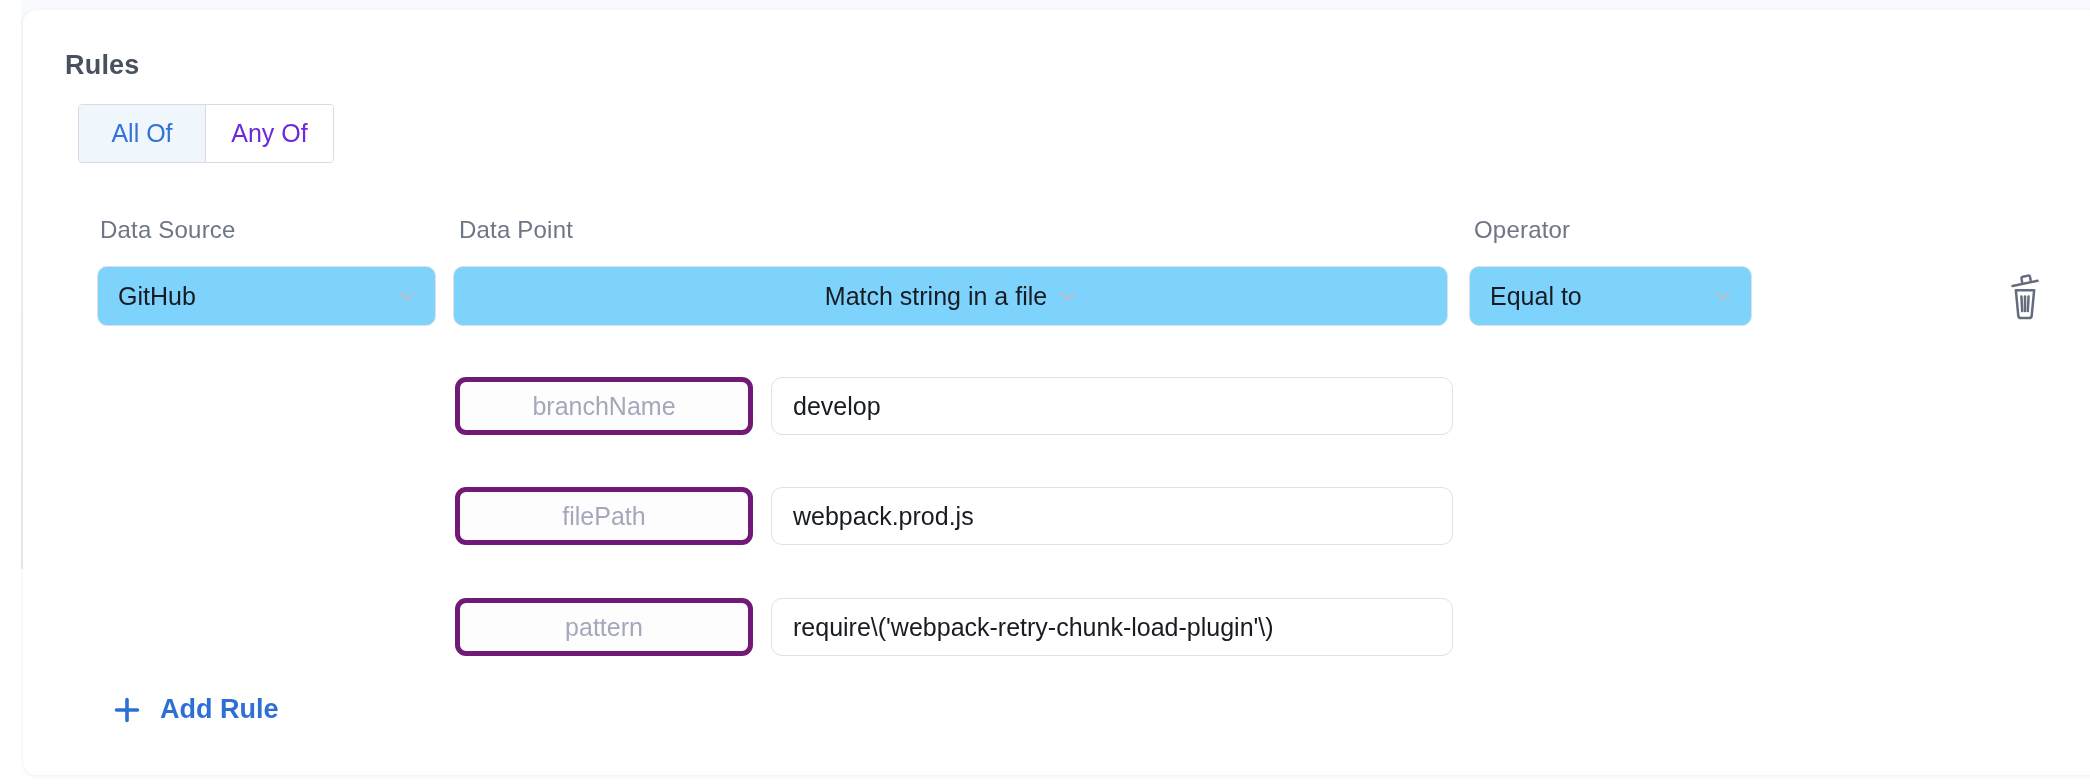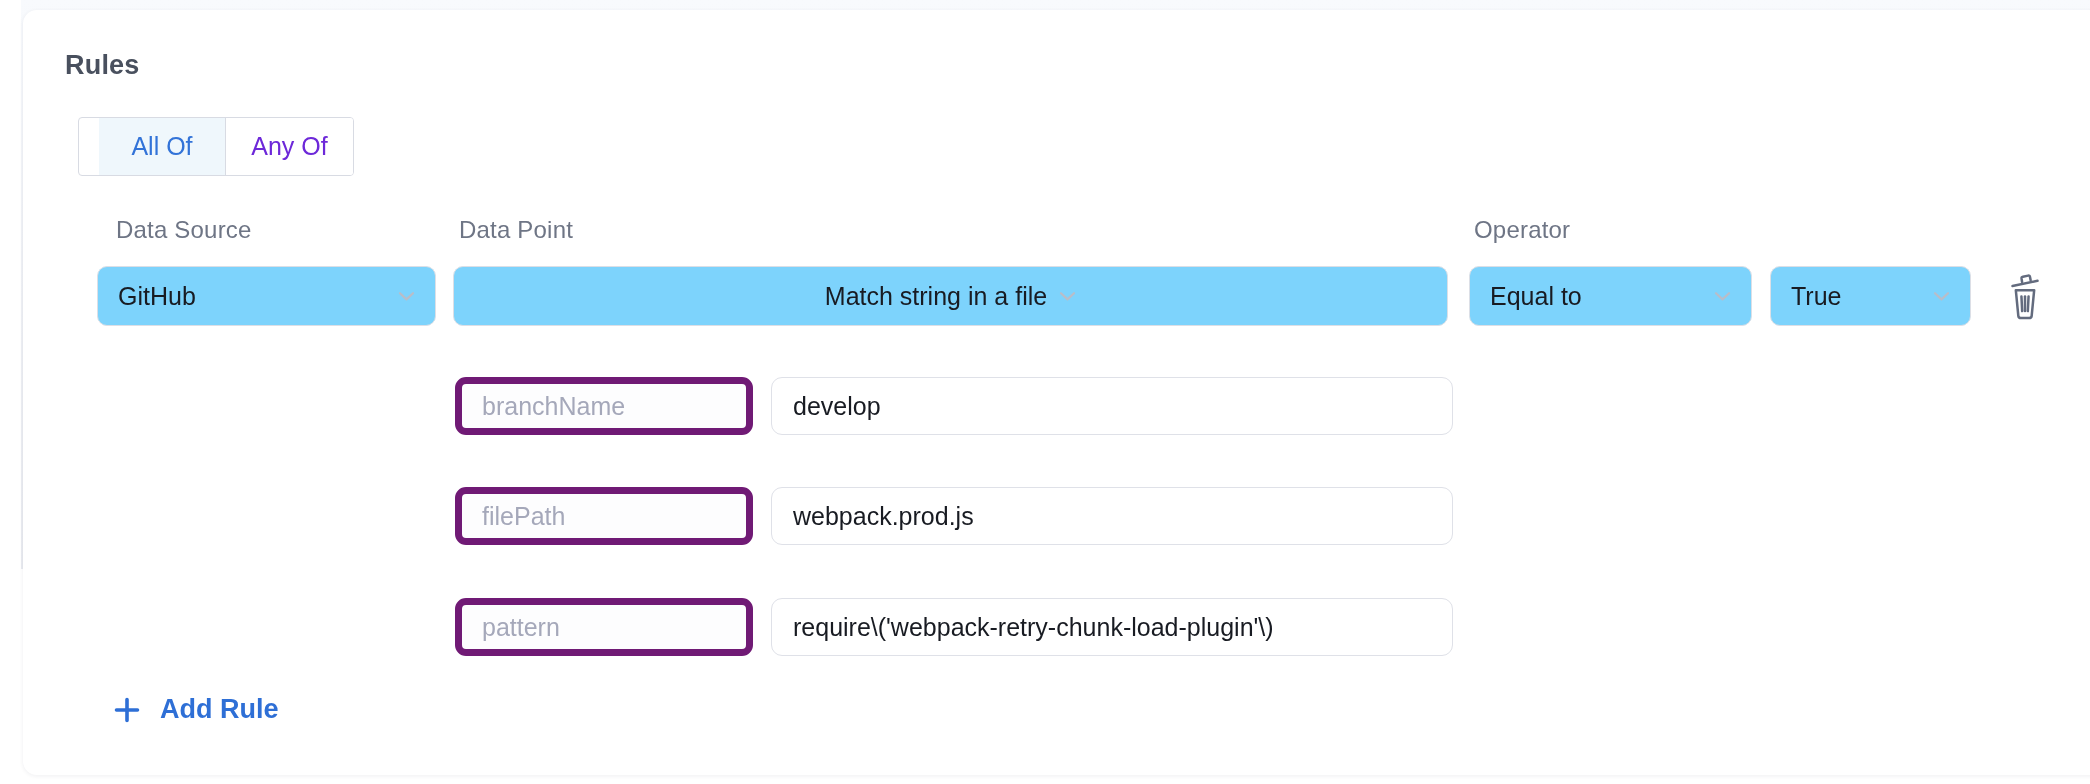--- a/index.html
+++ b/index.html
@@ -27,28 +27,27 @@
     position: absolute;
     left: 42px; top: 40px;
     font-size: 27px;
     font-weight: 600;
     color: #49505e;
     letter-spacing: 0.2px;
   }
   
   .segmented {
     position: absolute;
-    left: 55px; top: 107px;
+    left: 55px; top: 94px;
     display: flex;
     height: 59px;
     border: 1px solid #d8dbe3;
     border-radius: 4px;
     overflow: hidden;
     background: #ffffff;
-    padding-left: 20px;
   }
   .segment {
     height: 100%;
     border: none;
     background: #ffffff;
     font-family: "Liberation Sans", sans-serif;
     font-size: 25px;
     color: #6d28d9;
     cursor: pointer;
     display: flex;
@@ -62,21 +61,21 @@
     color: #3273d8;
   }
   
   .field-label {
     position: absolute;
     top: 206px;
     font-size: 24px;
     color: #6e7585;
     letter-spacing: 0.2px;
   }
-  .lbl-source   { left: 93px; }
+  .lbl-source   { left: 77px; }
   .lbl-point    { left: 436px; }
   .lbl-operator { left: 1451px; }
   
   .select {
     position: absolute;
     top: 256px;
     height: 60px;
     border: 1px solid #dcdfe6;
     border-radius: 10px;
     background: #7dd3fc;
@@ -110,27 +109,28 @@
   }
   
   .param-row { position: absolute; left: 0; height: 60px; width: 100%; }
   .param-row.row-0 { top: 367px; }
   .param-row.row-1 { top: 477px; }
   .param-row.row-2 { top: 588px; }
   .param-key {
     position: absolute;
     left: 432px; top: 0;
     width: 298px; height: 58px;
-    border: 7px solid #701a75;
+    border: 5px solid #701a75;
     border-radius: 11px;
     background: #fdfdfe;
     color: #a5a8ba;
     font-family: "Liberation Sans", sans-serif;
     font-size: 25px;
     padding: 0 20px;
+    text-align: center;
   }
   .param-value {
     position: absolute;
     left: 748px; top: 0;
     width: 682px; height: 58px;
     border: 1px solid #dfe1e8;
     border-radius: 11px;
     background: #ffffff;
     color: #181b22;
     font-family: "Liberation Sans", sans-serif;
@@ -191,28 +191,20 @@
 
     <div class="select sel-operator">
       <span class="select-value">Equal to</span>
       <span class="chevron">
         <svg width="17" height="11" viewBox="0 0 17 11">
             <path d="M2 2.2 L8.5 8.4 L15 2.2" stroke="#b9bdc8" stroke-width="2.2" fill="none" stroke-linecap="round" stroke-linejoin="round"></path>
           </svg>
       </span>
     </div>
 
-    <div class="select sel-bool">
-      <span class="select-value">True</span>
-      <span class="chevron">
-        <svg width="17" height="11" viewBox="0 0 17 11">
-            <path d="M2 2.2 L8.5 8.4 L15 2.2" stroke="#b9bdc8" stroke-width="2.2" fill="none" stroke-linecap="round" stroke-linejoin="round"></path>
-          </svg>
-      </span>
-    </div>
 
     <button class="trash-btn">
       <span style="display:flex;">
         <svg width="36" height="48" viewBox="0 0 34 46" fill="none">
           <g stroke="#636b7e" stroke-width="2.4" stroke-linecap="round" stroke-linejoin="round">
             <path d="M5 12.5 L29 7.5"></path>
             <path d="M14.2 8.6 L13.7 5.4 Q13.5 3.8 15 3.5 L20 2.5 Q21.5 2.2 21.8 3.8 L22.4 6.9"></path>
             <path d="M8.2 16.5 L10.6 41 Q10.8 43.2 13.1 43.2 L20.9 43.2 Q23.2 43.2 23.4 41 L25.8 16.5 Z"></path>
             <path d="M13.6 22.5 L14.3 36.5"></path>
             <path d="M17 22.5 L17 36.5"></path>

